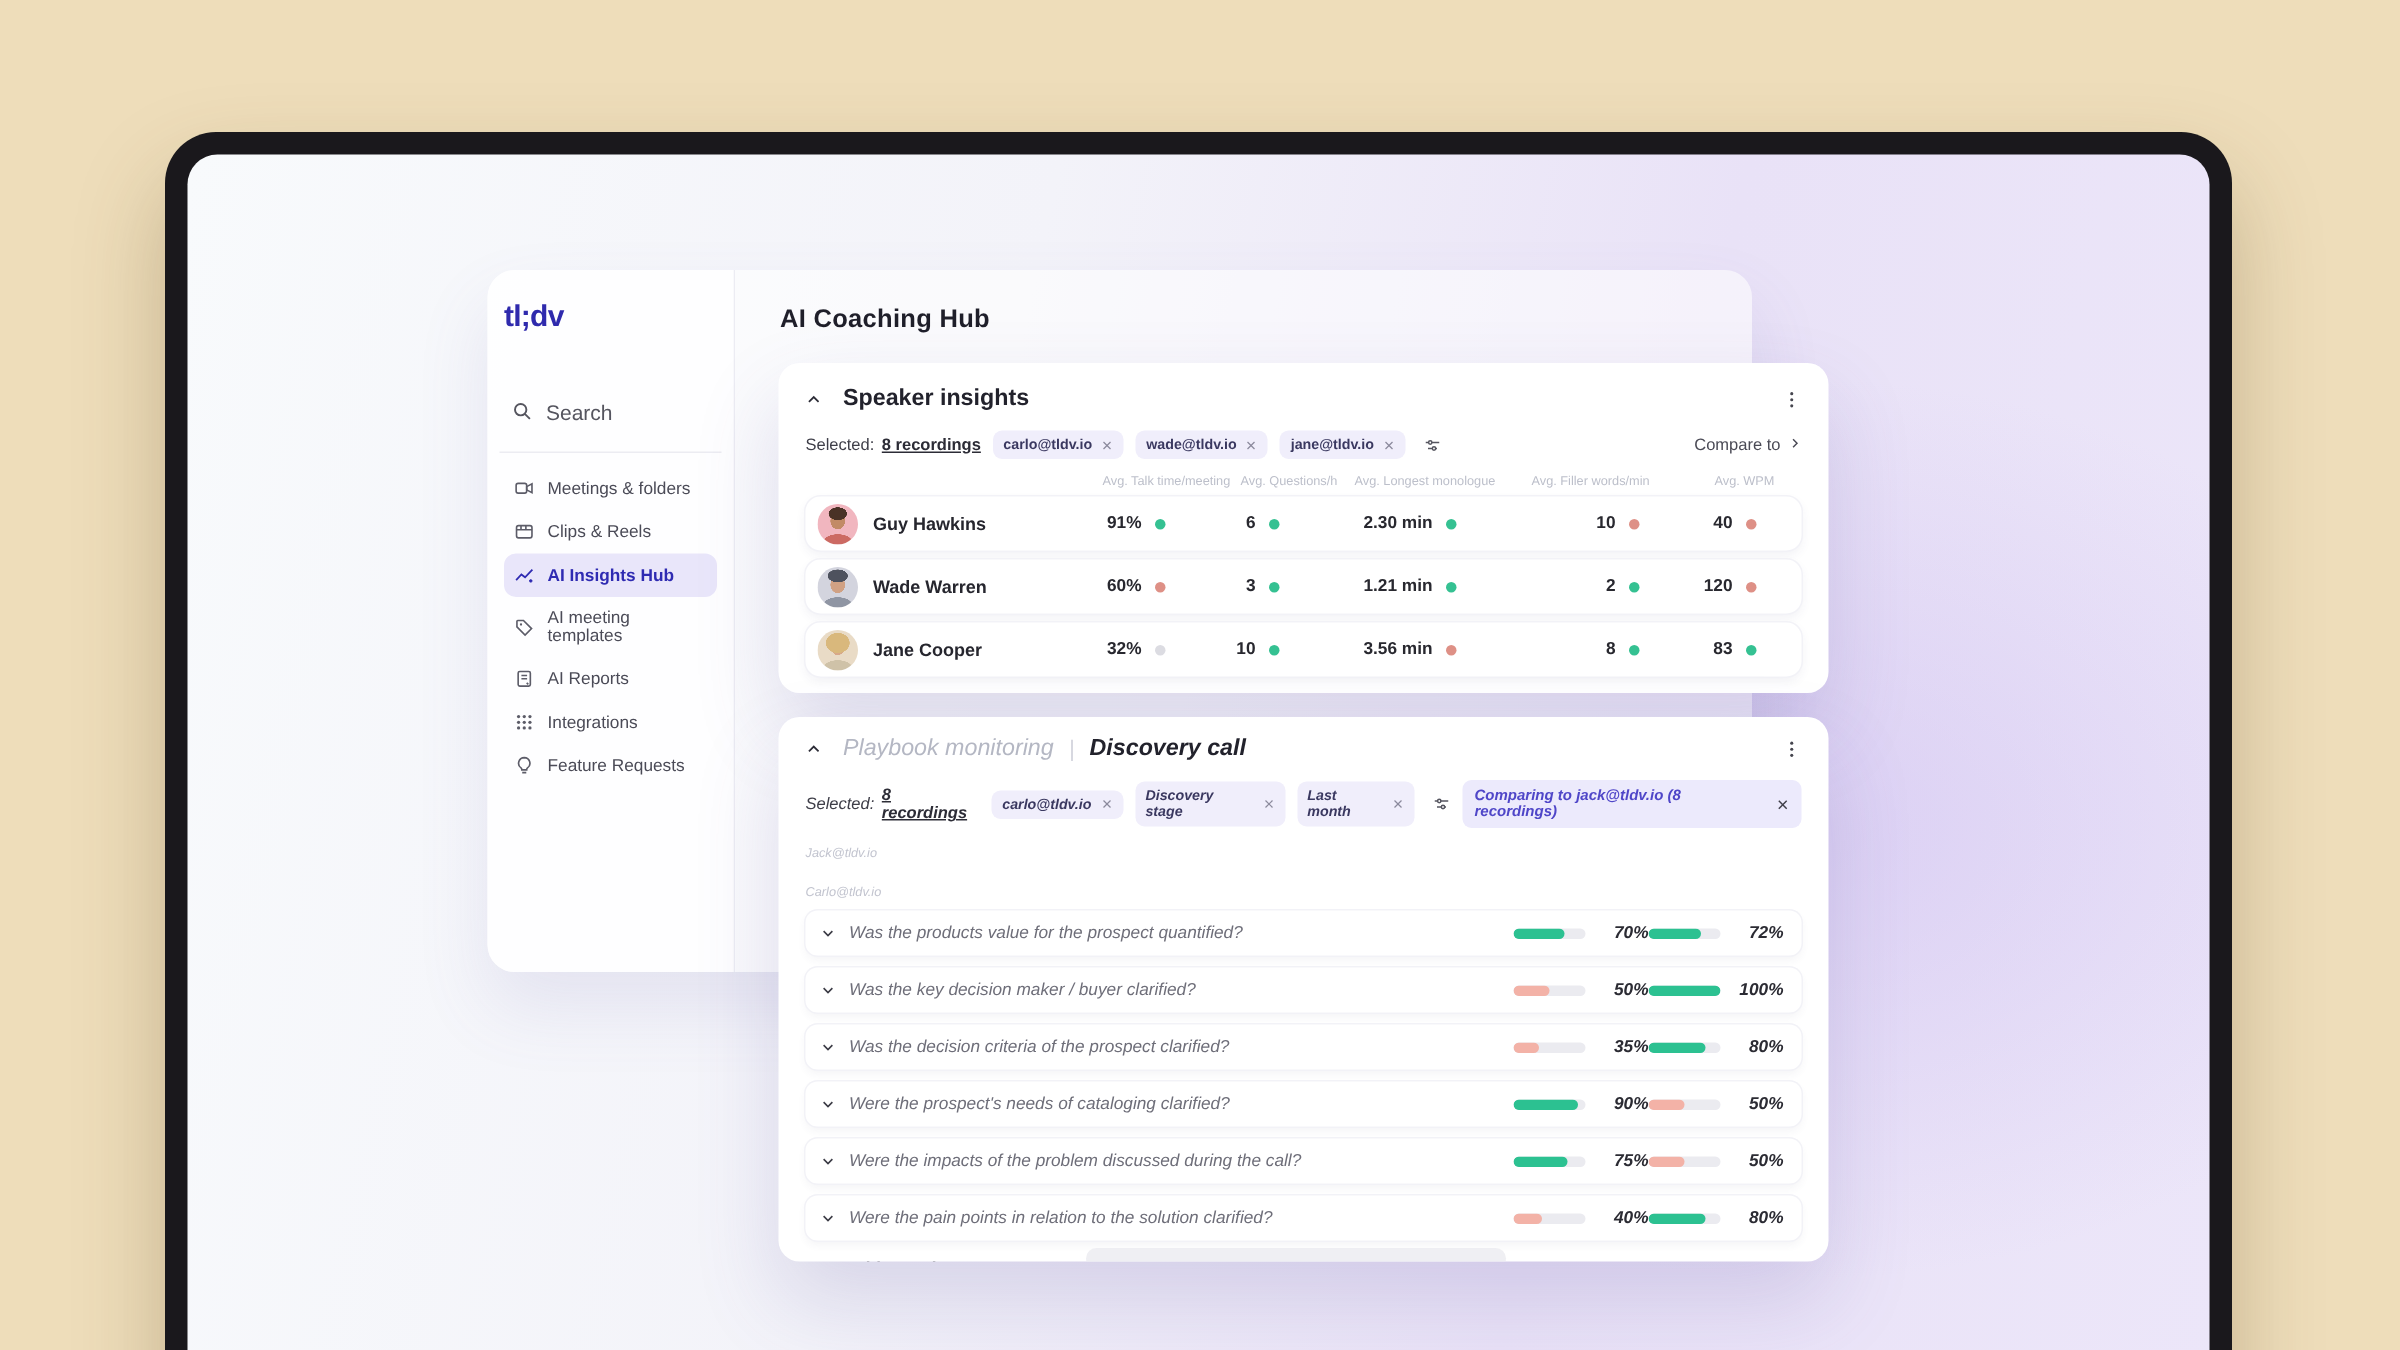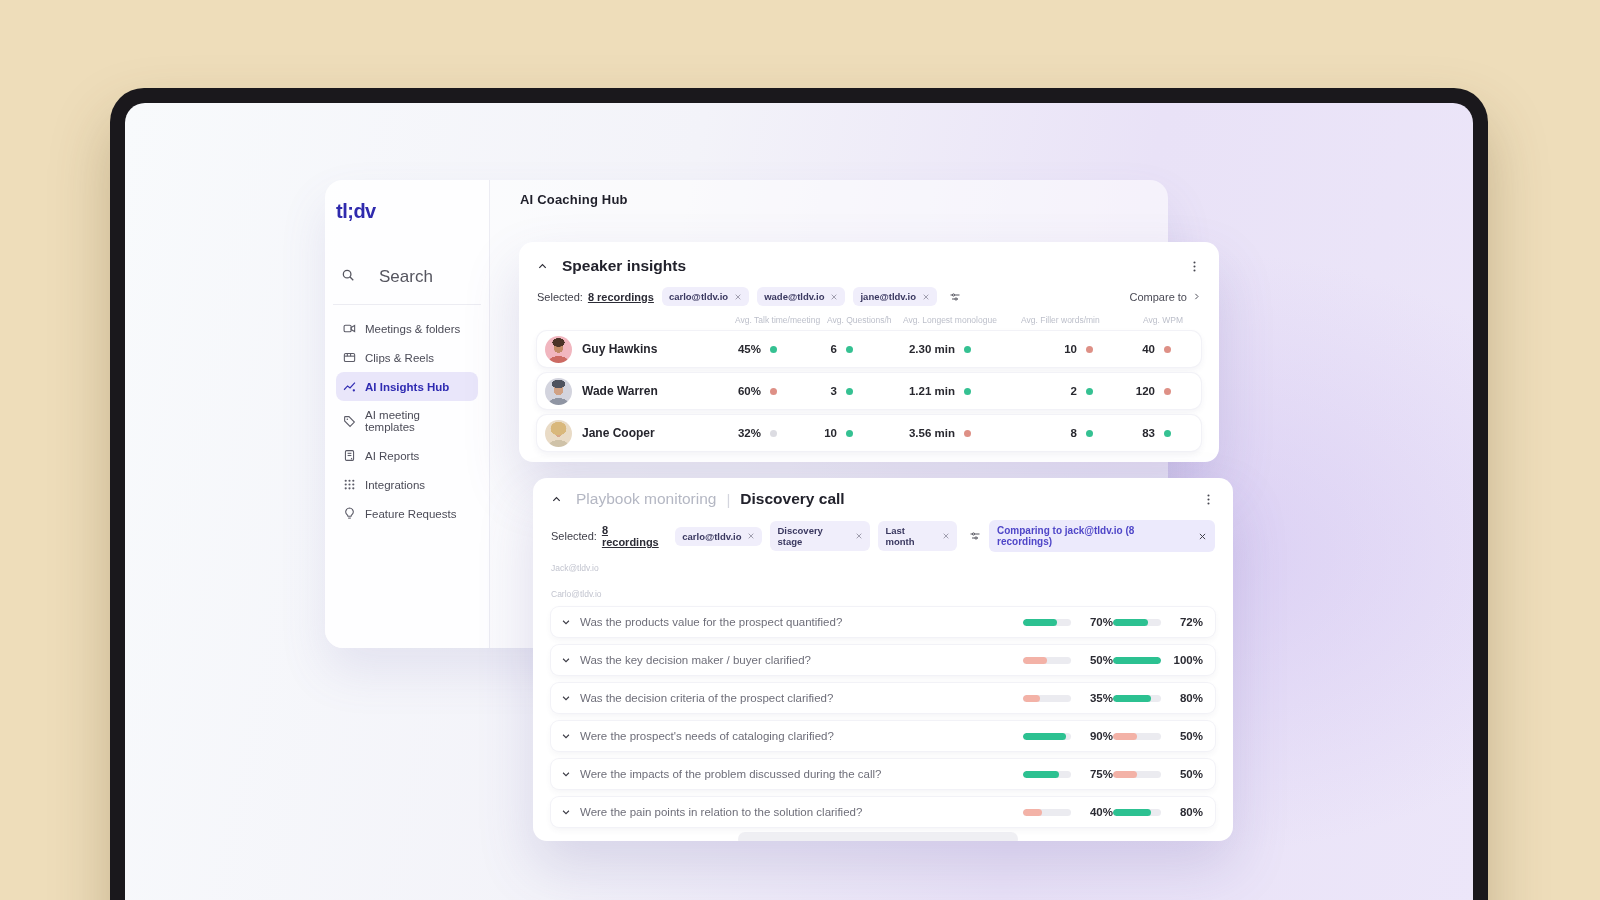--- a/index.html
+++ b/index.html
@@ -30,35 +30,35 @@
     background:rgba(255,255,255,.55); border-radius:18px;
     box-shadow:0 24px 48px rgba(110,100,170,.12);
     z-index:2;
   }
   .sidebar {
     position:absolute; left:0; top:0; bottom:0; width:165px;
     background:rgba(255,255,255,.78); border-right:1px solid #ececf3;
     border-radius:18px 0 0 18px; padding:20px 11px;
   }
   .logo { font-size:20px; font-weight:800; color:#2f2aad; letter-spacing:-.5px; }
-  .search-row { display:flex; align-items:flex-end; gap:24px; margin:44px 0 0 5px;
-    color:#55555f; font-size:17px; cursor:pointer; }
+  .search-row { display:flex; align-items:flex-start; gap:9px; margin:44px 0 0 5px;
+    color:#55555f; font-size:14px; cursor:pointer; }
   .sidebar-divider { height:1px; background:#ececf2; margin:17px -3px 9px; }
   .nav-item { display:flex; align-items:center; gap:9px; padding:8px 7px;
     border-radius:8px; color:#4b4b57; font-size:11.5px; cursor:pointer; }
   .nav-item .icn { display:flex; color:#5c5c68; }
   .nav-item.active { background:#e9e6fa; color:#2f2bb2; font-weight:700; }
   .nav-item.active .icn { color:#2f2bb2; }
-  .page-title { position:absolute; left:195px; top:12px; font-size:13px;
+  .page-title { position:absolute; left:195px; top:23px; font-size:17px;
     font-weight:700; color:#1f1f2a; letter-spacing:.2px; }
   
   .panel { position:absolute; background:#fff; border-radius:14px;
     box-shadow:0 26px 55px rgba(95,85,160,.18); z-index:3; }
   .panel.speaker  { left:519px; top:242px; width:700px; height:220px; padding:15px 18px; }
-  .panel.playbook { left:533px; top:478px; width:700px; height:363px; padding:12px 18px; overflow:hidden; }
+  .panel.playbook { left:519px; top:478px; width:700px; height:363px; padding:12px 18px; overflow:hidden;font-style:italic; }
   .panel-header { display:flex; align-items:center; gap:14px; }
   .collapse-btn { display:flex; color:#2c2c36; cursor:pointer; }
   .panel-title { font-size:15.5px; font-weight:700; color:#22222c; }
   .panel-title-muted { font-size:15.5px; font-weight:500; color:#b4b7c3; }
   .title-sep { color:#d4d5de; font-size:15px; margin:0 -4px; }
   .kebab { margin-left:auto; display:flex; color:#46464f; cursor:pointer; }
   .filter-row { display:flex; align-items:center; gap:8px; margin-top:12px; }
   .selected-label { font-size:11px; color:#3e3e48; }
   .selected-value { font-size:11px; color:#2c2c36; font-weight:600;
     text-decoration:underline; margin-left:-3px; cursor:pointer; }
@@ -294,21 +294,21 @@
     <span>Avg. Filler words/min</span>
     <span>Avg. WPM</span>
   </div>
 
   <div class="s-grid s-row">
     <span class="s-name">
         <span class="avatar guy"></span>
         <span>Guy Hawkins</span>
       </span>
     <span class="metric">
-        <span class="val">45%</span>
+        <span class="val">91%</span>
         <span class="dot good"></span>
       </span>
     <span class="metric">
         <span class="val">6</span>
         <span class="dot good"></span>
       </span>
     <span class="metric">
         <span class="val">2.30 min</span>
         <span class="dot good"></span>
       </span>

